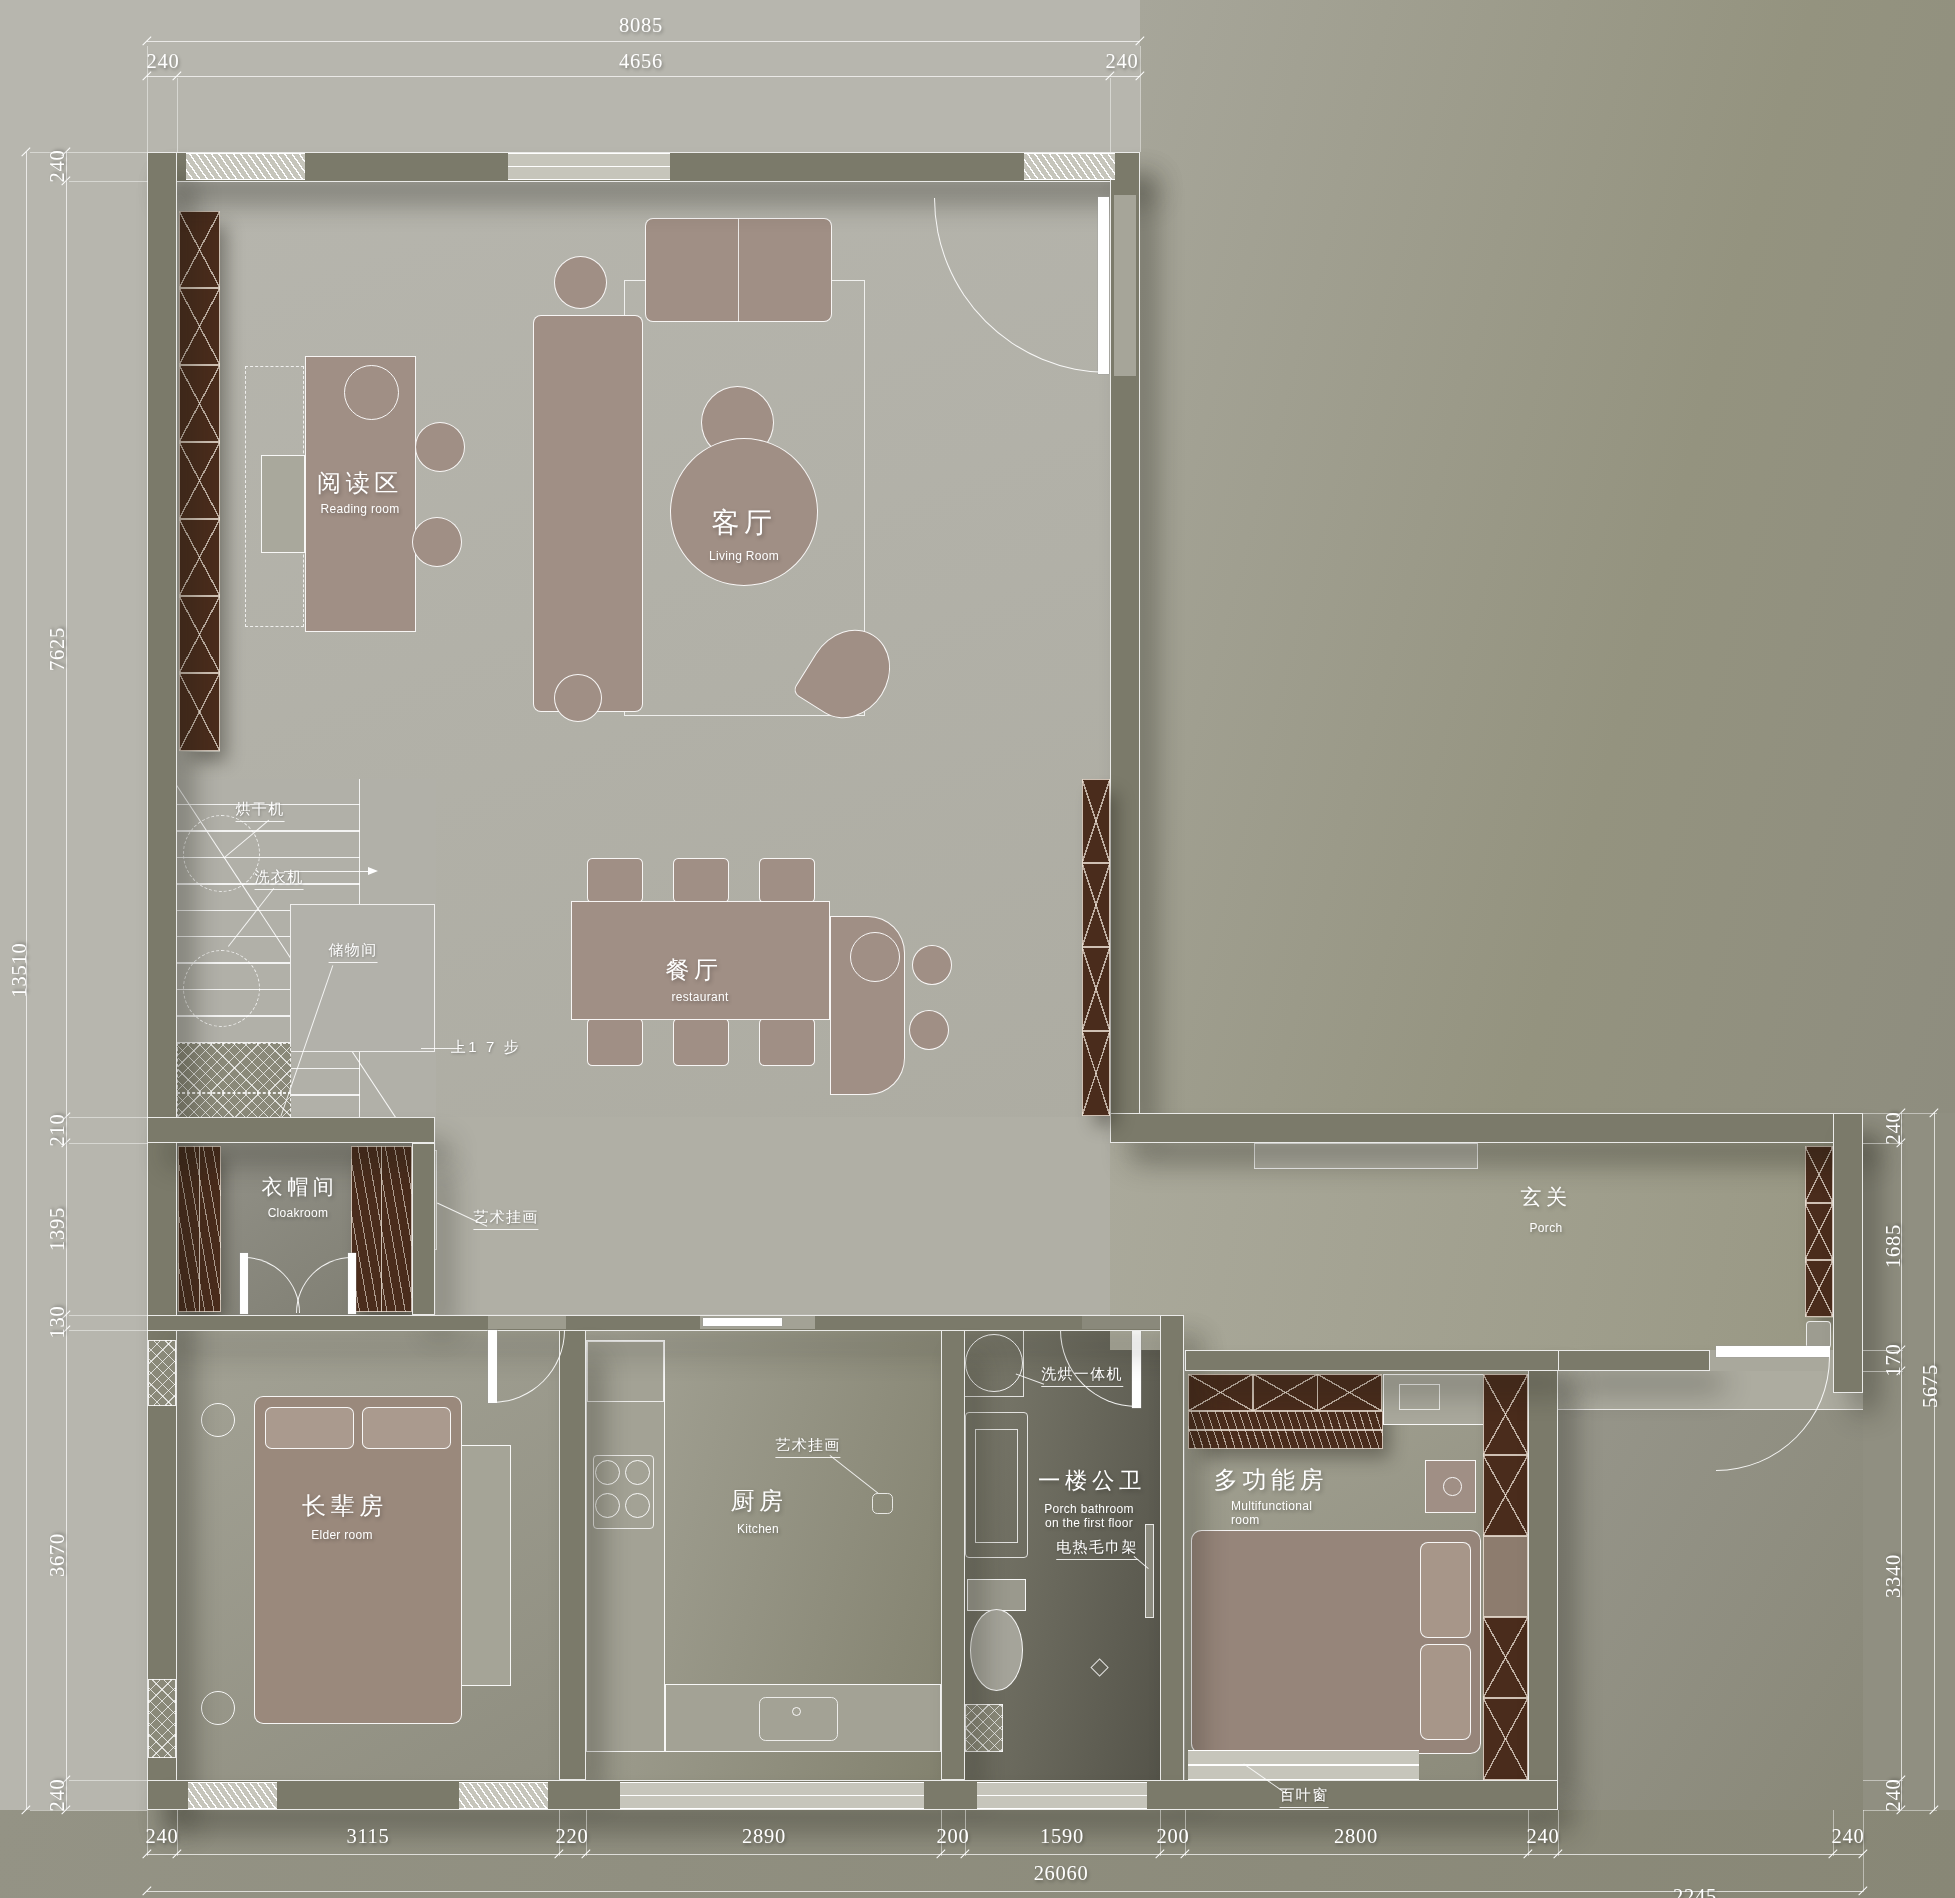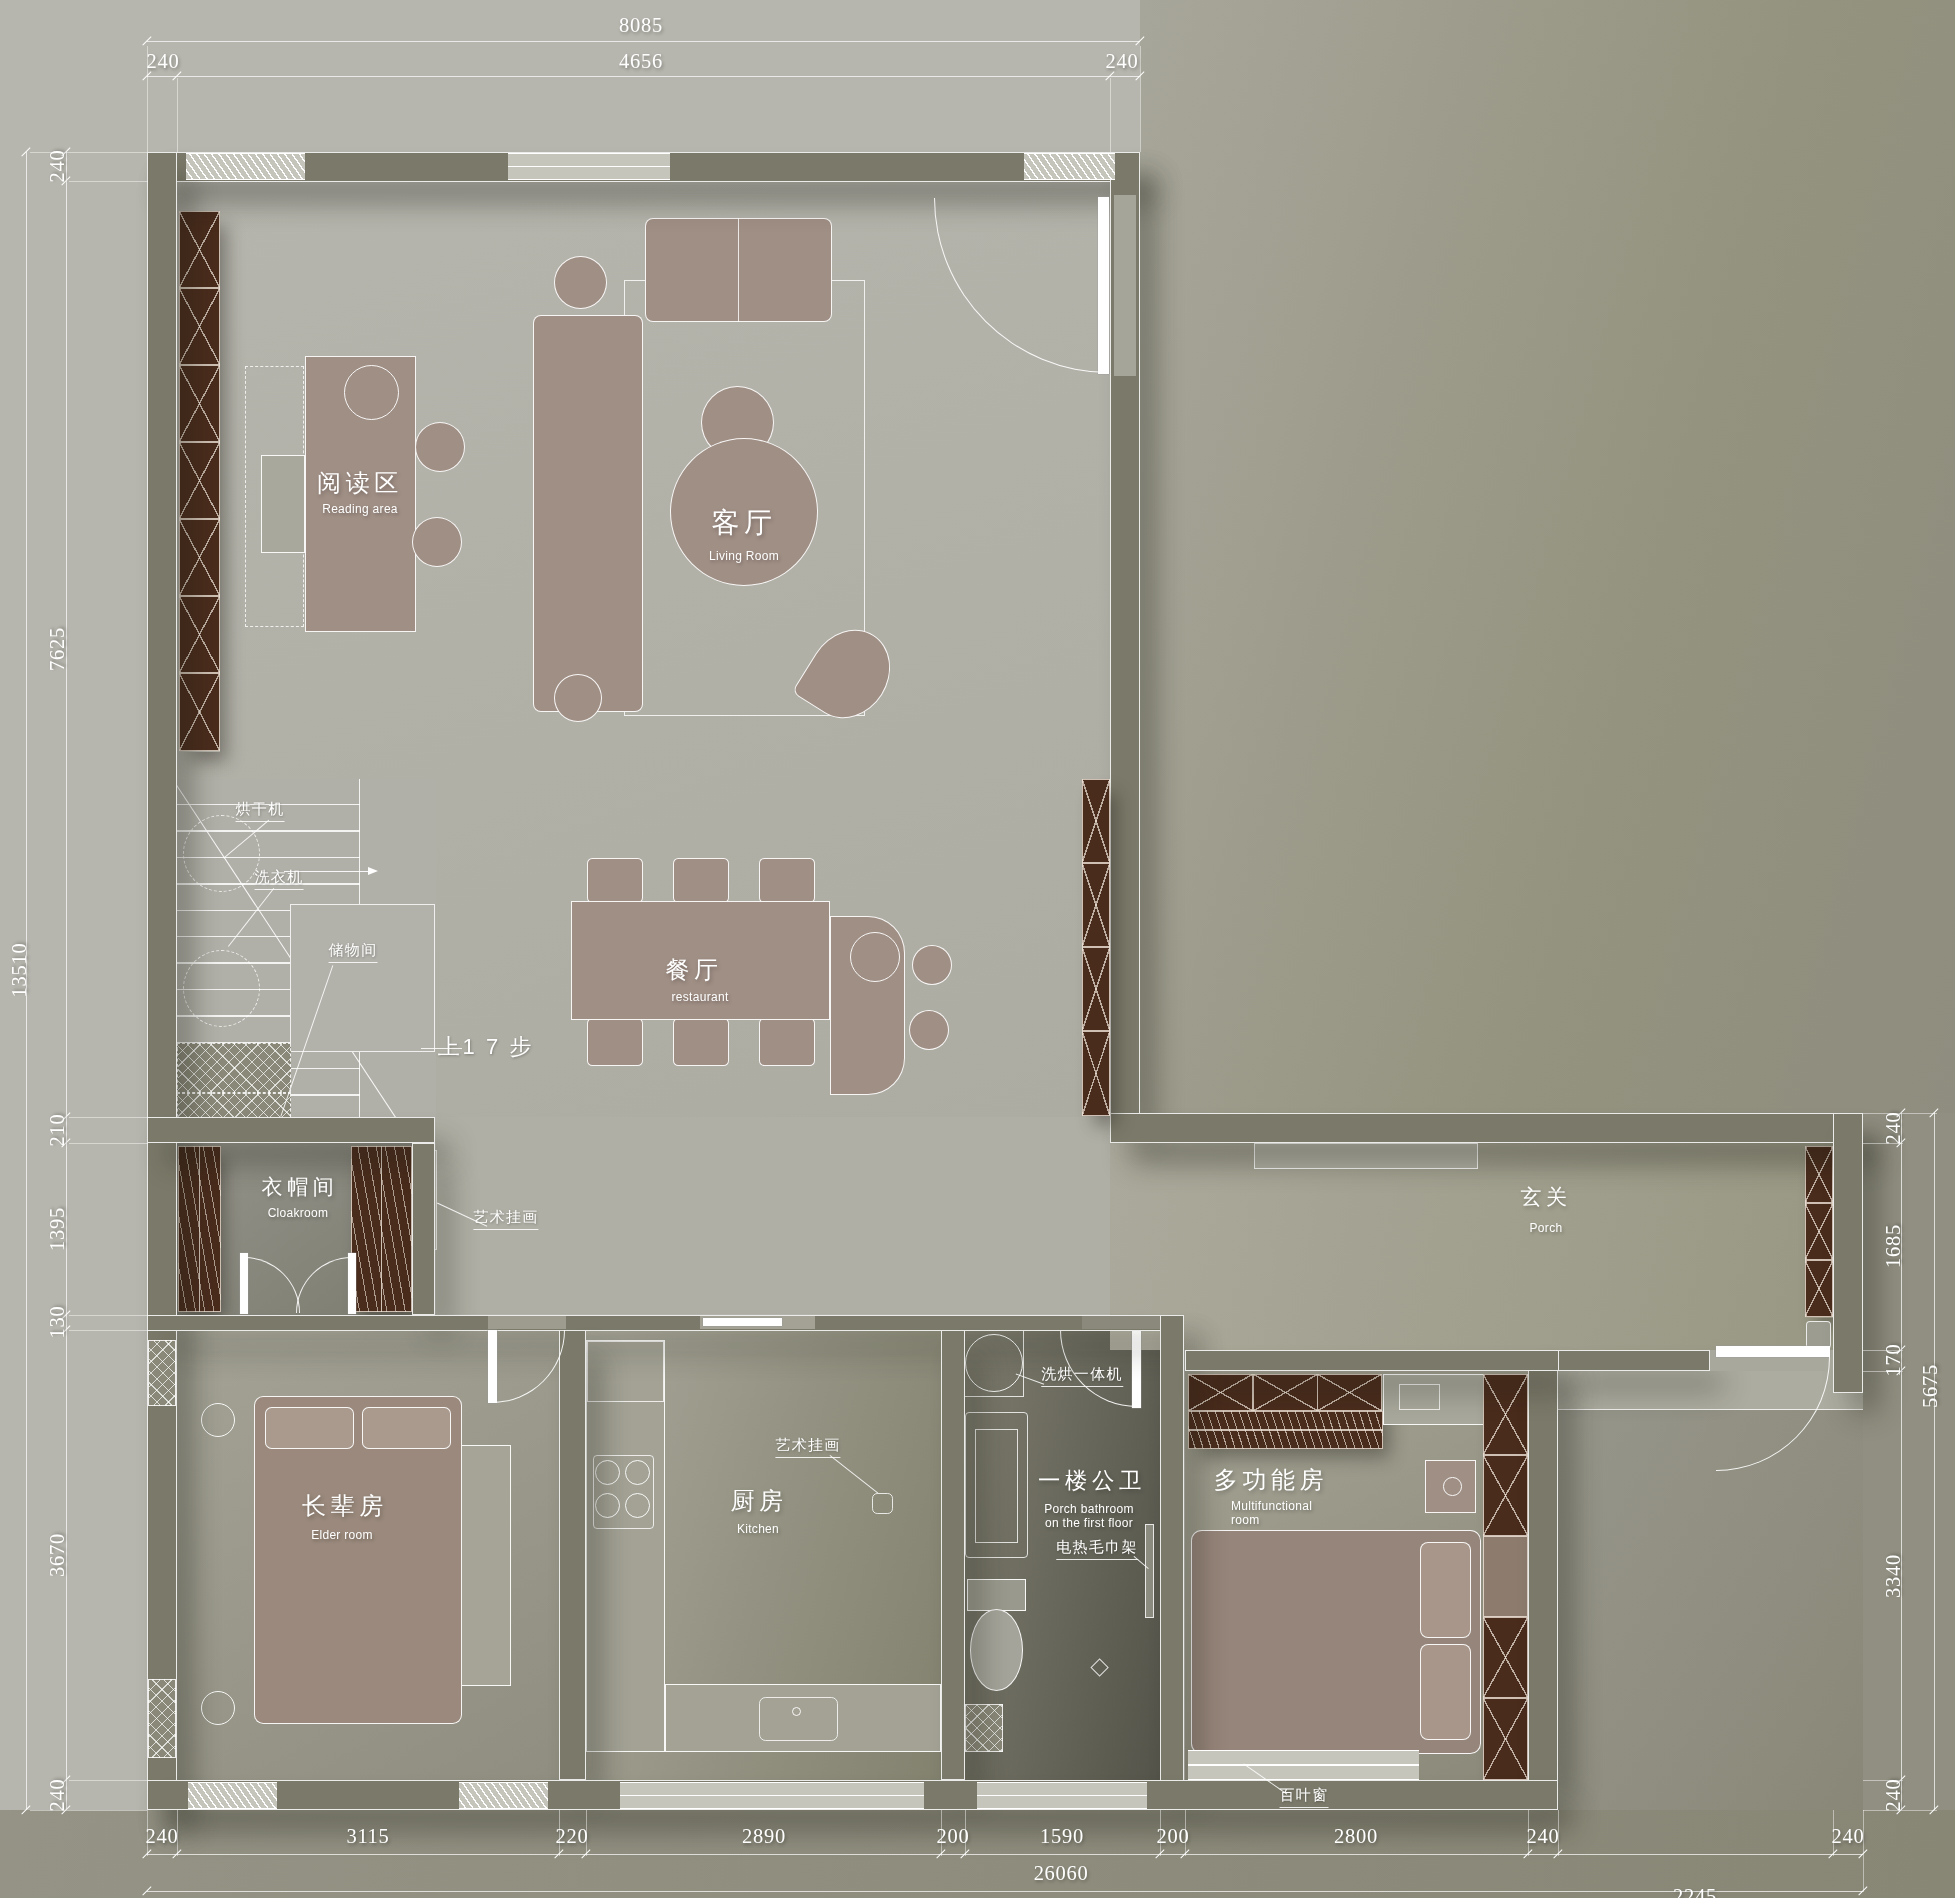--- a/index.html
+++ b/index.html
@@ -52,21 +52,21 @@
   
   .rcn{position:absolute;color:#fff;font-size:24px;letter-spacing:4.6px;white-space:nowrap;
     transform:translate(-50%,-50%);text-shadow:1.3px 2px 4px rgba(0,0,0,.28);font-weight:400;}
   .big{font-size:28px;}
   .rsub{position:absolute;color:#fff;font-size:12px;letter-spacing:0.3px;white-space:pre-line;text-align:center;
     transform:translate(-50%,-50%);text-shadow:1.3px 2px 3.3px rgba(0,0,0,.28);}
   .lsub{transform:translate(0,-50%);text-align:left;}
   .ann{position:absolute;color:#fff;font-size:15px;letter-spacing:1.3px;white-space:nowrap;
     transform:translate(-50%,-50%);padding-bottom:2px;border-bottom:0.7px solid rgba(255,255,255,.85);
     text-shadow:0.7px 1.3px 2.6px rgba(0,0,0,.3);}
-  .note{position:absolute;color:#fff;font-size:22px;letter-spacing:2.6px;white-space:nowrap;
+  .note{position:absolute;color:#fff;font-size:15px;letter-spacing:2.6px;white-space:nowrap;
     transform:translate(-50%,-50%);text-shadow:0.7px 1.3px 2.6px rgba(0,0,0,.3);text-align:right;}
   .ld{position:absolute;height:0.7px;background:rgba(255,255,255,.85);transform-origin:0 50%;}
   
   .dl{position:absolute;background:rgba(255,255,255,.7);}
   .ext{position:absolute;background:rgba(255,255,255,.45);}
   .tk{position:absolute;width:12px;height:1.3px;background:#fff;transform:translate(-50%,-50%) rotate(-45deg);}
   .dh{position:absolute;color:#fff;font-family:"Liberation Serif",serif;font-size:20.5px;letter-spacing:0.7px;
     transform:translate(-50%,-50%);white-space:nowrap;text-shadow:1.3px 2px 3.3px rgba(0,0,0,.3);}
   .dv{position:absolute;color:#fff;font-family:"Liberation Serif",serif;font-size:20.5px;letter-spacing:0.7px;
     transform:translate(-50%,-50%) rotate(-90deg);white-space:nowrap;text-shadow:1.3px 2px 3.3px rgba(0,0,0,.3);}
@@ -250,21 +250,21 @@
   <div class="xwin" style="left:148px;top:1679px;width:28px;height:79px;"></div>
 
   <div class="cab" style="left:1082px;top:779px;width:28px;height:337px;">
     <div class="xbox" style="height:84px;"></div>
     <div class="xbox" style="height:84px;"></div>
     <div class="xbox" style="height:84px;"></div>
     <div class="xbox" style="height:85px;"></div>
   </div>
 
   <div class="rcn" style="left:360px;top:483px;">阅读区</div>
-  <div class="rsub" style="left:360px;top:509px;">Reading area</div>
+  <div class="rsub" style="left:360px;top:509px;">Reading room</div>
   <div class="rcn big" style="left:744px;top:523px;">客厅</div>
   <div class="rsub" style="left:744px;top:556px;">Living Room</div>
   <div class="rcn" style="left:694px;top:970px;">餐厅</div>
   <div class="rsub" style="left:700px;top:997px;">restaurant</div>
   <div class="rcn" style="left:300px;top:1187px;font-size:21px;">衣帽间</div>
   <div class="rsub" style="left:298px;top:1213px;">Cloakroom</div>
   <div class="rcn" style="left:1546px;top:1197px;font-size:21px;">玄关</div>
   <div class="rsub" style="left:1546px;top:1228px;">Porch</div>
   <div class="rcn" style="left:345px;top:1506px;">长辈房</div>
   <div class="rsub" style="left:342px;top:1535px;">Elder room</div>

